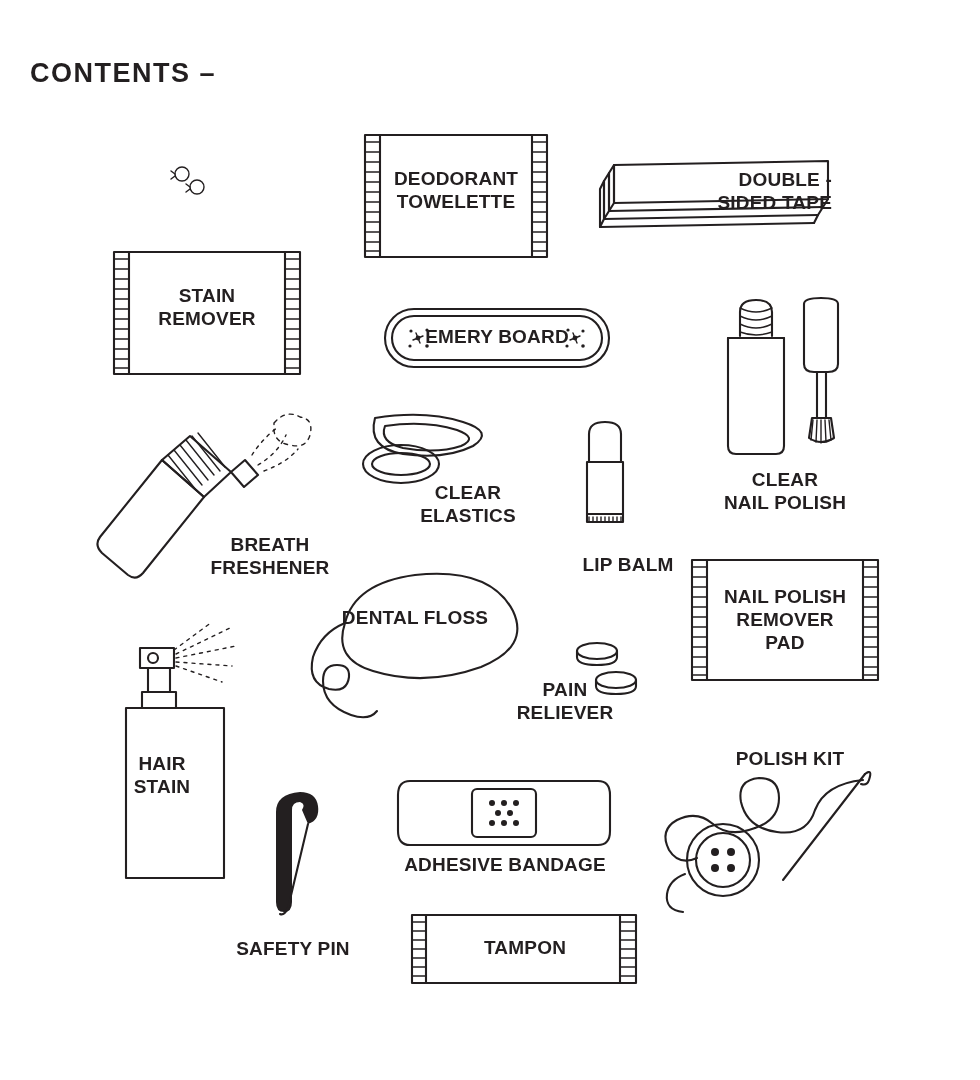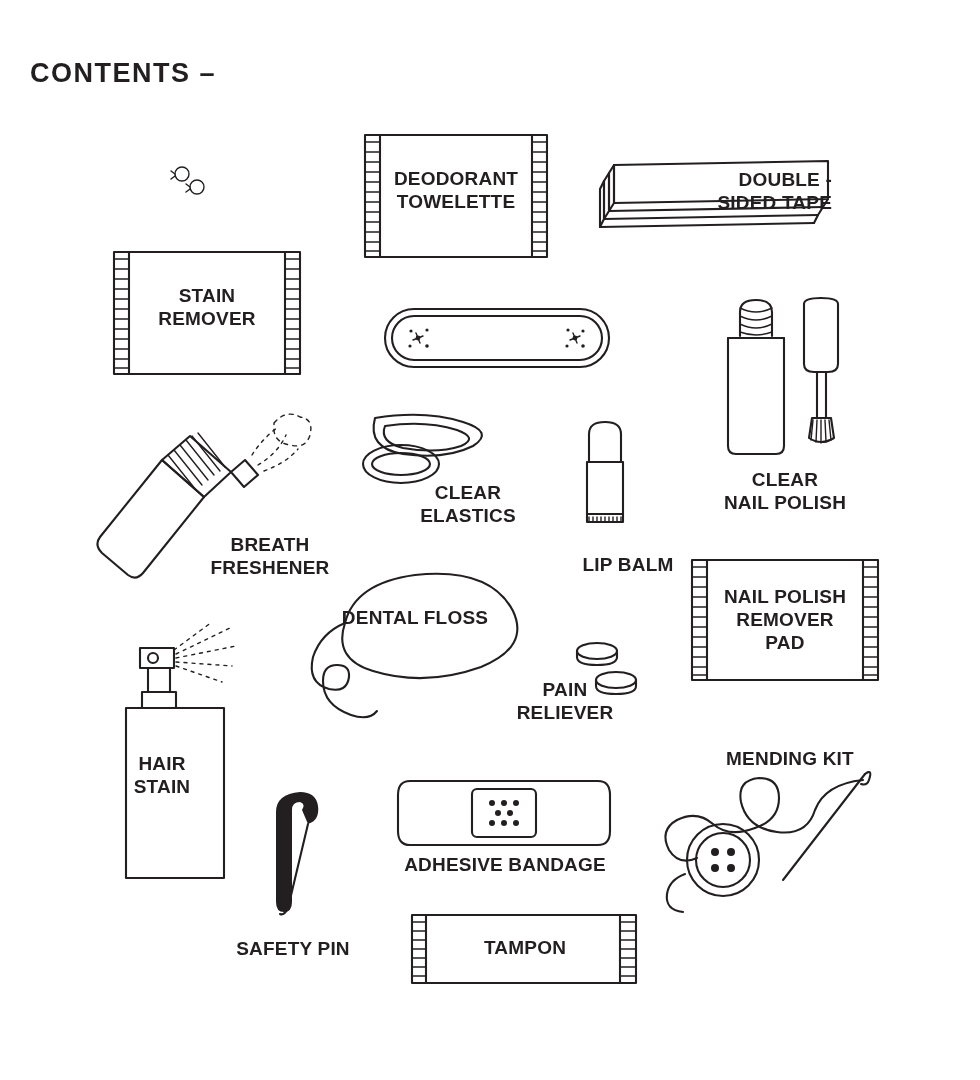--- a/index.html
+++ b/index.html
@@ -170,20 +170,21 @@
       <circle cx="185" cy="23" r="1.6"></circle>
       <circle cx="200" cy="24" r="1.6"></circle>
       <circle cx="184" cy="39" r="1.6"></circle>
       <circle cx="200" cy="39" r="1.8"></circle>
     </g>
     <g class="ln-thin">
       <path d="M33 26 L37 36 M30 33 L40 29"></path>
       <path d="M190 26 L194 36 M187 33 L197 29"></path>
     </g>
   </svg>
+  <div class="label" style="left:400px; top:325px; width:194px;">EMERY BOARD</div>
 
   <svg class="art" style="left:700px; top:278px;" width="160" height="190" viewBox="0 0 160 190">
 
     <path class="ln" d="M28 60 L28 168 Q28 176 36 176 L76 176 Q84 176 84 168 L84 60 Z"></path>
 
     <path class="ln" d="M40 58 L40 34 Q40 22 56 22 Q72 22 72 34 L72 58"></path>
     <path class="ln-thin" d="M40 30 Q56 38 72 30 M40 38 Q56 46 72 38 M40 46 Q56 54 72 46 M40 54 Q56 60 72 54"></path>
     <line class="ln" x1="28" y1="60" x2="84" y2="60"></line>
 
     <path class="ln" d="M104 26 L104 86 Q104 94 114 94 L128 94 Q138 94 138 86 L138 26 Q138 20 121 20 Q104 20 104 26 Z"></path>
@@ -338,21 +339,21 @@
 
     <circle class="ln" cx="68" cy="98" r="36"></circle>
     <circle class="ln" cx="68" cy="98" r="27"></circle>
     <g class="fill-dark">
       <circle cx="60" cy="90" r="4"></circle>
       <circle cx="76" cy="90" r="4"></circle>
       <circle cx="60" cy="106" r="4"></circle>
       <circle cx="76" cy="106" r="4"></circle>
     </g>
   </svg>
-  <div class="label" style="left:690px; top:747px; width:200px;">MENDING KIT</div>
+  <div class="label" style="left:690px; top:747px; width:200px;">POLISH KIT</div>
 
   <svg class="art" style="left:262px; top:790px;" width="74" height="130" viewBox="0 0 74 130">
 
     <path class="fill-dark" d="M38 2 Q54 2 56 16 Q58 30 46 34 L40 20 Q44 14 38 12 Q30 12 30 20 L30 112 Q30 122 22 122 Q14 122 14 112 L14 22 Q14 4 38 2 Z"></path>
 
     <path class="ln" d="M46 34 L26 118"></path>
     <path class="ln" d="M26 118 Q22 126 18 124"></path>
   </svg>
   <div class="label" style="left:208px; top:937px; width:170px;">SAFETY PIN</div>
 

